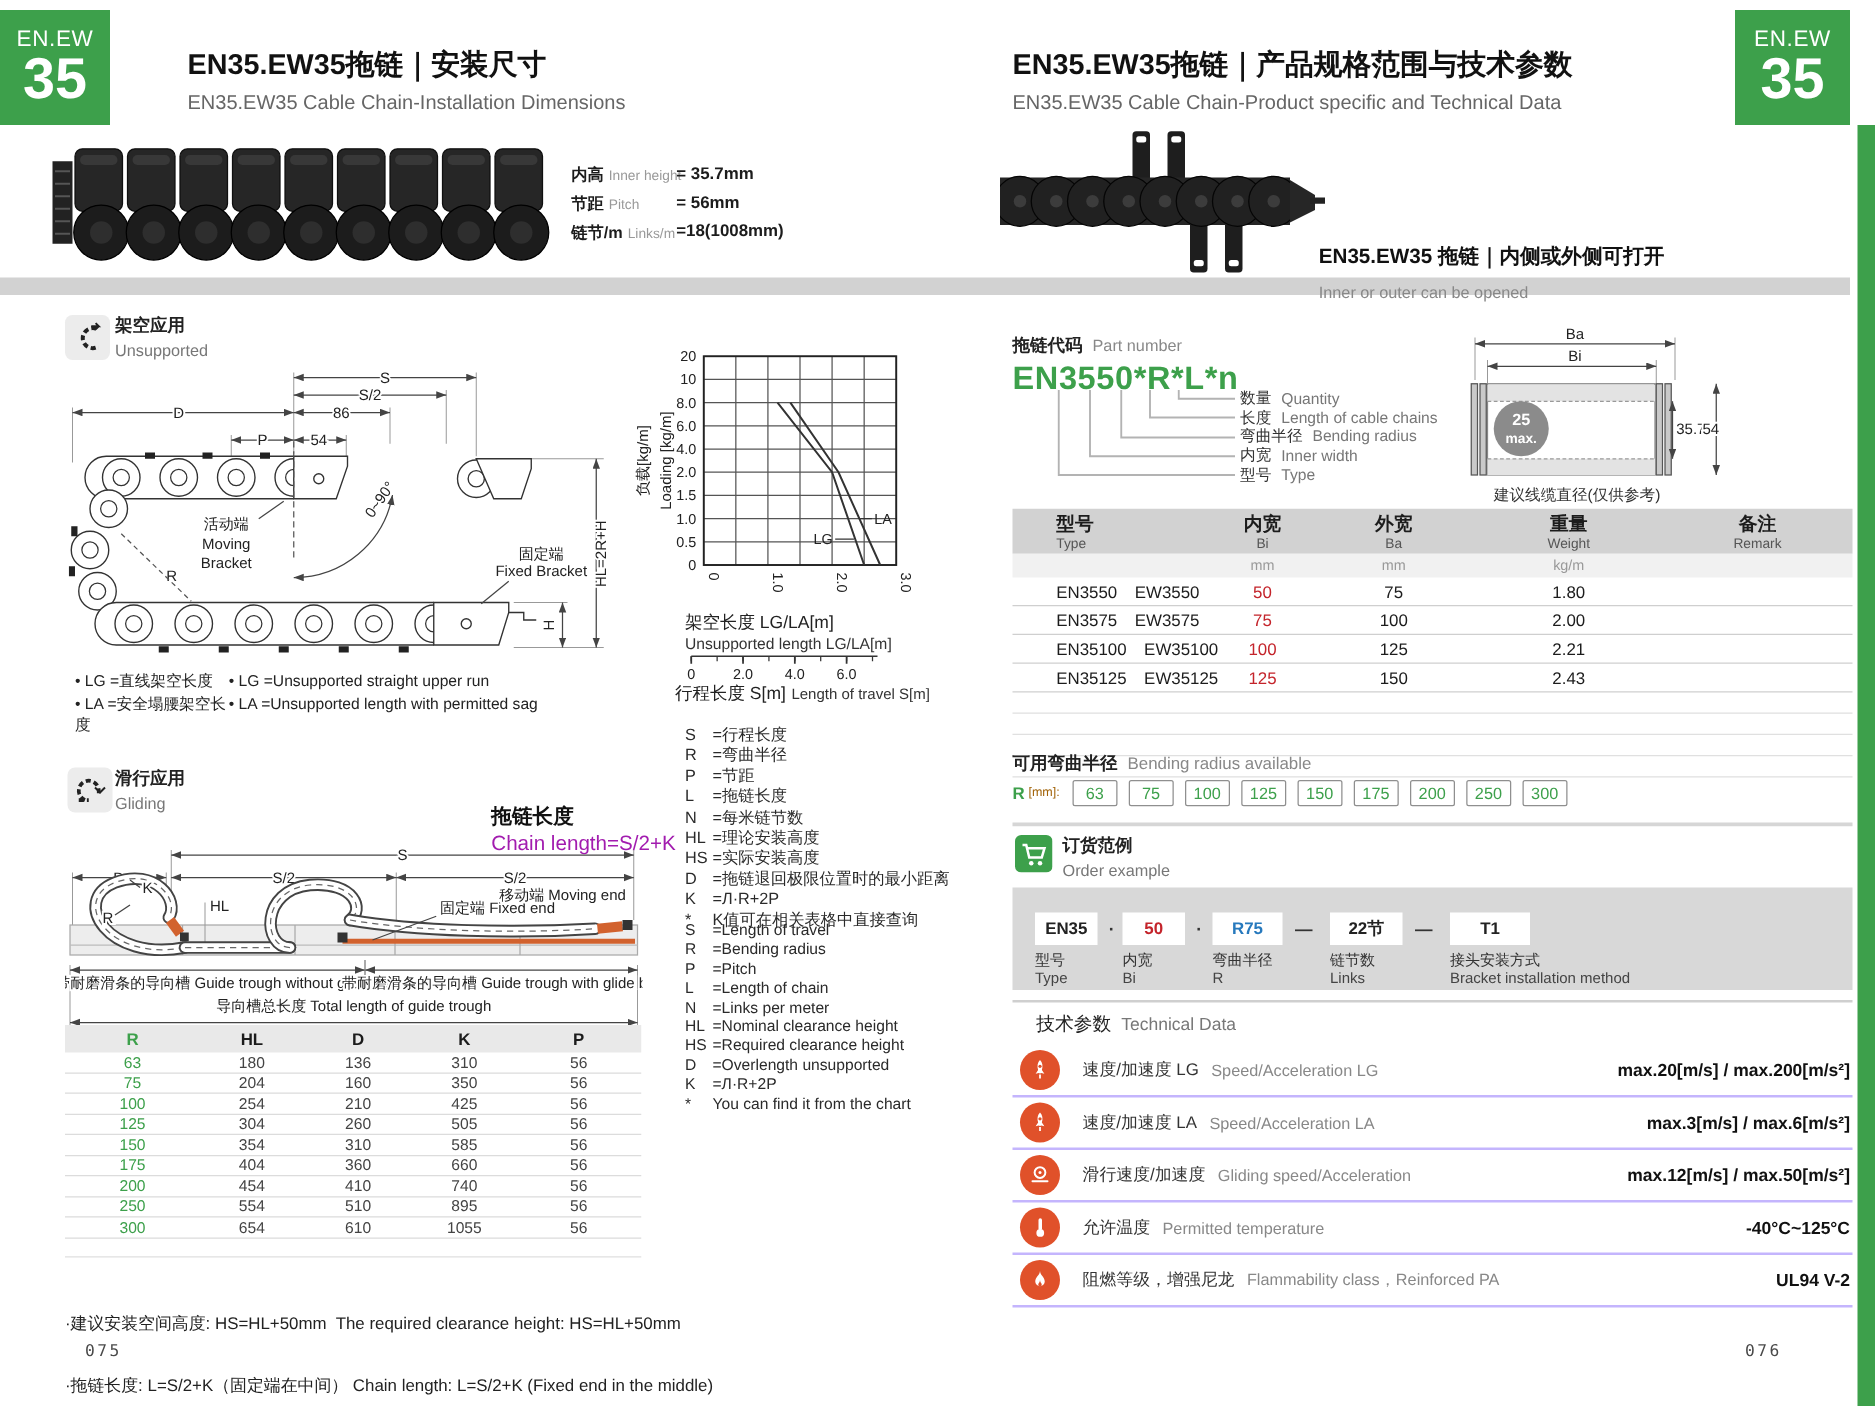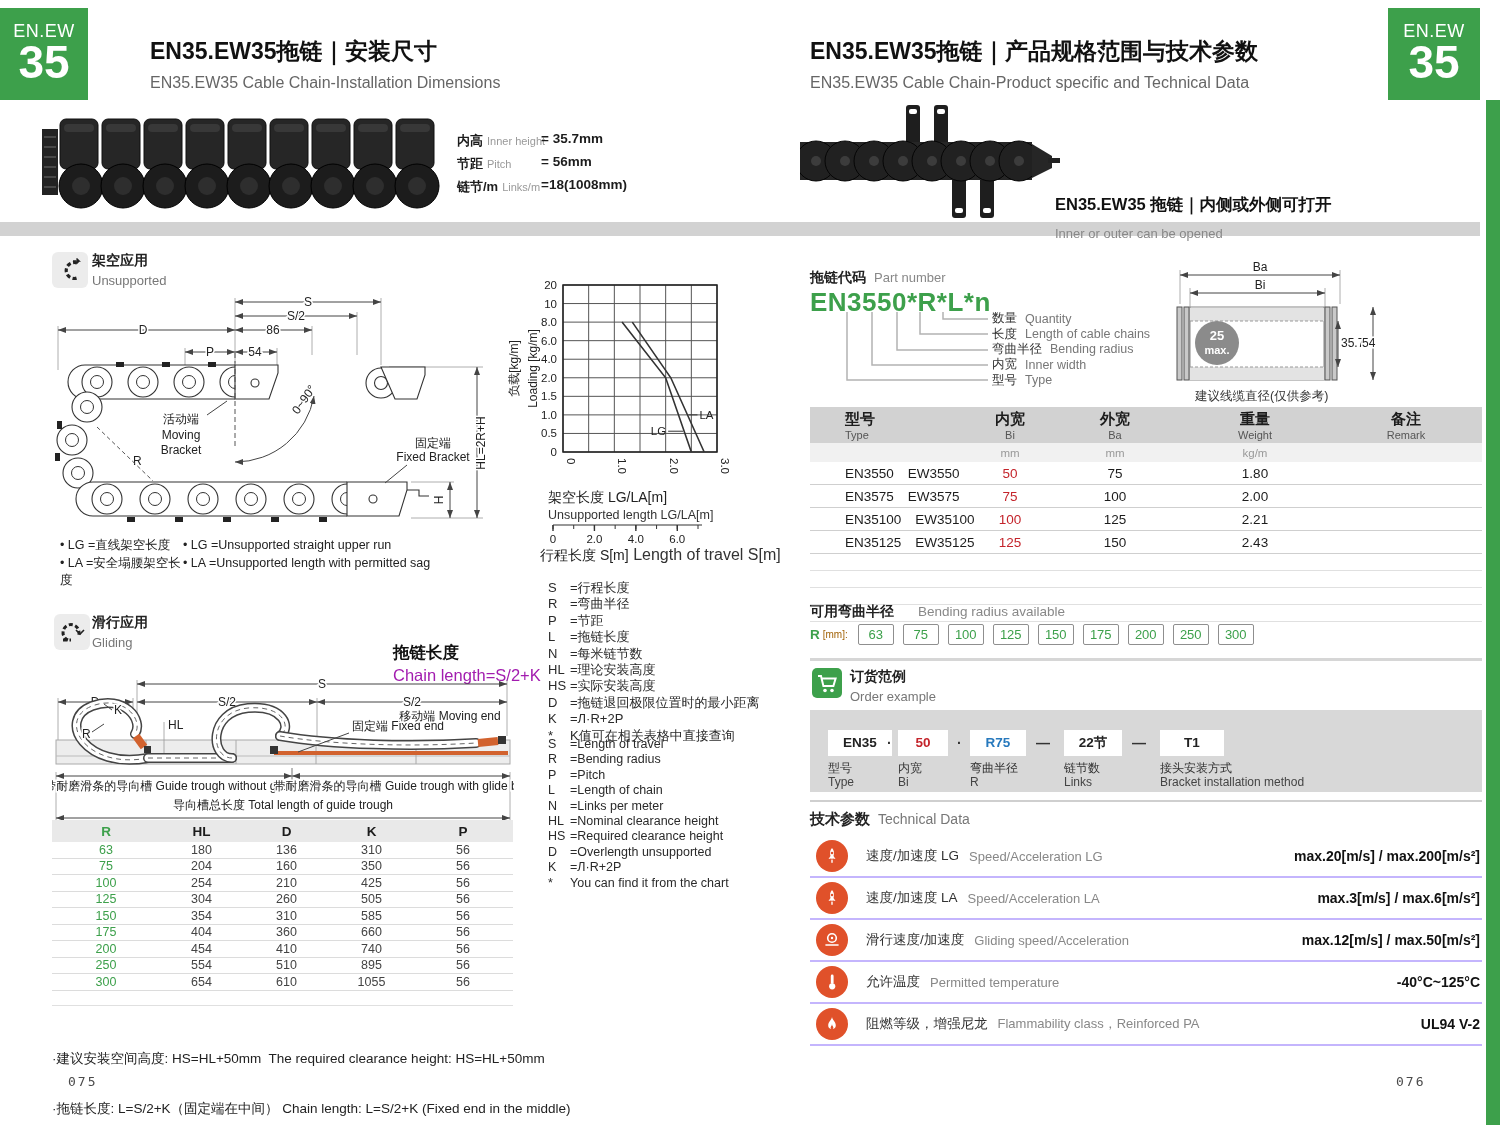--- a/index.html
+++ b/index.html
@@ -65,36 +65,36 @@
   .stc1{width:160px;padding-left:35px;box-sizing:border-box;text-align:left;}
   .stc2{width:80px;text-align:center;}
   .stc3{width:130px;text-align:center;}
   .stc4{width:150px;text-align:center;}
   .stc5{flex:1;text-align:center;}
   .st-row .stc2{color:#c4242b;}
   .t2{margin-left:14px;}
   .empty-line{height:16px;border-bottom:1px solid #e0e0e0;}
   
   .br-title-zh{font-size:14px;font-weight:bold;color:#222;}
-  .br-title-en{font-size:13.5px;color:#888;margin-left:24px;}
+  .br-title-en{font-size:13.5px;color:#888;margin-left:8px;}
   .br-row{display:flex;align-items:center;}
   .br-r{color:#3da04b;font-weight:bold;font-size:13.5px;}
   .br-u{color:#a16207;font-size:10px;margin:0 10px 0 3px;}
   .br-box{width:34px;height:19px;border:1.5px solid #8f8f8f;border-radius:2px;margin-right:9px;
           color:#3da04b;font-size:13px;line-height:19px;text-align:center;background:#fff;}
   
   .order-panel{background:#d8d8d8;}
   .ob{position:absolute;top:20px;height:26px;background:#fff;text-align:center;line-height:26px;font-weight:bold;font-size:13.5px;color:#222;}
   .osep{position:absolute;top:20px;line-height:26px;font-weight:bold;color:#333;font-size:14px;}
   .olab-zh{position:absolute;top:50px;font-size:12px;color:#333;white-space:nowrap;}
   .olab-en{position:absolute;top:65px;font-size:12px;color:#444;white-space:nowrap;}
   .c-red{color:#c4242b !important;}
   .c-blue{color:#2779bd !important;}
   
-  .tech-title-zh{font-size:15px;font-weight:bold;color:#222;}
+  .tech-title-zh{font-size:15px;font-weight:normal;color:#222;margin-left:19px;}
   .tech-title-en{font-size:14px;color:#777;margin-left:8px;}
   .tech-row{display:flex;align-items:center;height:40px;border-bottom:2px solid #c4b5fd;}
   .tico{width:32px;height:32px;border-radius:50%;background:#e0512a;flex:none;margin:0 18px 0 6px;
         display:flex;align-items:center;justify-content:center;}
   .tr-zh{font-size:13.5px;color:#333;white-space:nowrap;}
   .tr-en{font-size:13px;color:#888;margin-left:10px;white-space:nowrap;}
   .tr-val{margin-left:auto;font-weight:bold;font-size:14px;color:#111;padding-right:2px;white-space:nowrap;}
   
   svg text{font-family:"Liberation Sans","DejaVu Sans",sans-serif;}
   .dim{stroke:#444;stroke-width:1;fill:none;marker-start:url(#arw);marker-end:url(#arw);}
@@ -619,21 +619,21 @@
     <text x="13" y="27" font-size="11.5" fill="#222" text-anchor="middle">0</text>
     <line x1="54.42857142857142" y1="9" x2="54.42857142857142" y2="15" stroke="#333" stroke-width="1.4"></line>
     <text x="54.42857142857142" y="27" font-size="11.5" fill="#222" text-anchor="middle">2.0</text>
     <line x1="95.85714285714285" y1="9" x2="95.85714285714285" y2="15" stroke="#333" stroke-width="1.4"></line>
     <text x="95.85714285714285" y="27" font-size="11.5" fill="#222" text-anchor="middle">4.0</text>
     <line x1="137.28571428571428" y1="9" x2="137.28571428571428" y2="15" stroke="#333" stroke-width="1.4"></line>
     <text x="137.28571428571428" y="27" font-size="11.5" fill="#222" text-anchor="middle">6.0</text>
   </svg>
 <div class="abs" style="left:540px;top:546px;white-space:nowrap">
   <span style="font-size:14px;color:#222">行程长度 S[m]</span>
-  <span style="font-size:16px;color:#333">Length of travel S[m]</span>
+  <span style="font-size:12px;color:#333">Length of travel S[m]</span>
 </div>
 <div class="abs" style="left:548px;top:580px">
 
     <div class="def-row">
       <span class="k">S</span>
       <span>=行程长度</span>
     </div>
 
     <div class="def-row">
       <span class="k">R</span>
@@ -905,21 +905,21 @@
       <path d="M6,8 h3 l2.4,10 h10 l2.2,-7.5 h-13.5" fill="none" stroke="#fff" stroke-width="2"></path>
       <circle cx="13" cy="22.5" r="1.8" fill="#fff"></circle>
       <circle cx="20" cy="22.5" r="1.8" fill="#fff"></circle>
     </svg>
 </div>
 <div class="abs" style="left:850px;top:668px">
   <div class="sec-zh">订货范例</div>
   <div class="sec-en" style="margin-top:3px">Order example</div>
 </div>
 <div class="abs order-panel" style="left:810px;top:710px;width:672px;height:82px">
-  <span class="ob" style="left:18px;width:64px">EN35</span>
+  <span class="ob" style="left:18px;width:50px">EN35</span>
   <span class="osep" style="left:77px">·</span>
   <span class="ob c-red" style="left:88px;width:50px">50</span>
   <span class="osep" style="left:147px">·</span>
   <span class="ob c-blue" style="left:160px;width:56px">R75</span>
   <span class="osep" style="left:226px">—</span>
   <span class="ob" style="left:254px;width:58px">22节</span>
   <span class="osep" style="left:322px">—</span>
   <span class="ob" style="left:350px;width:64px">T1</span>
   <span class="olab-zh" style="left:18px">型号</span>
     <span class="olab-en" style="left:18px">Type</span>

